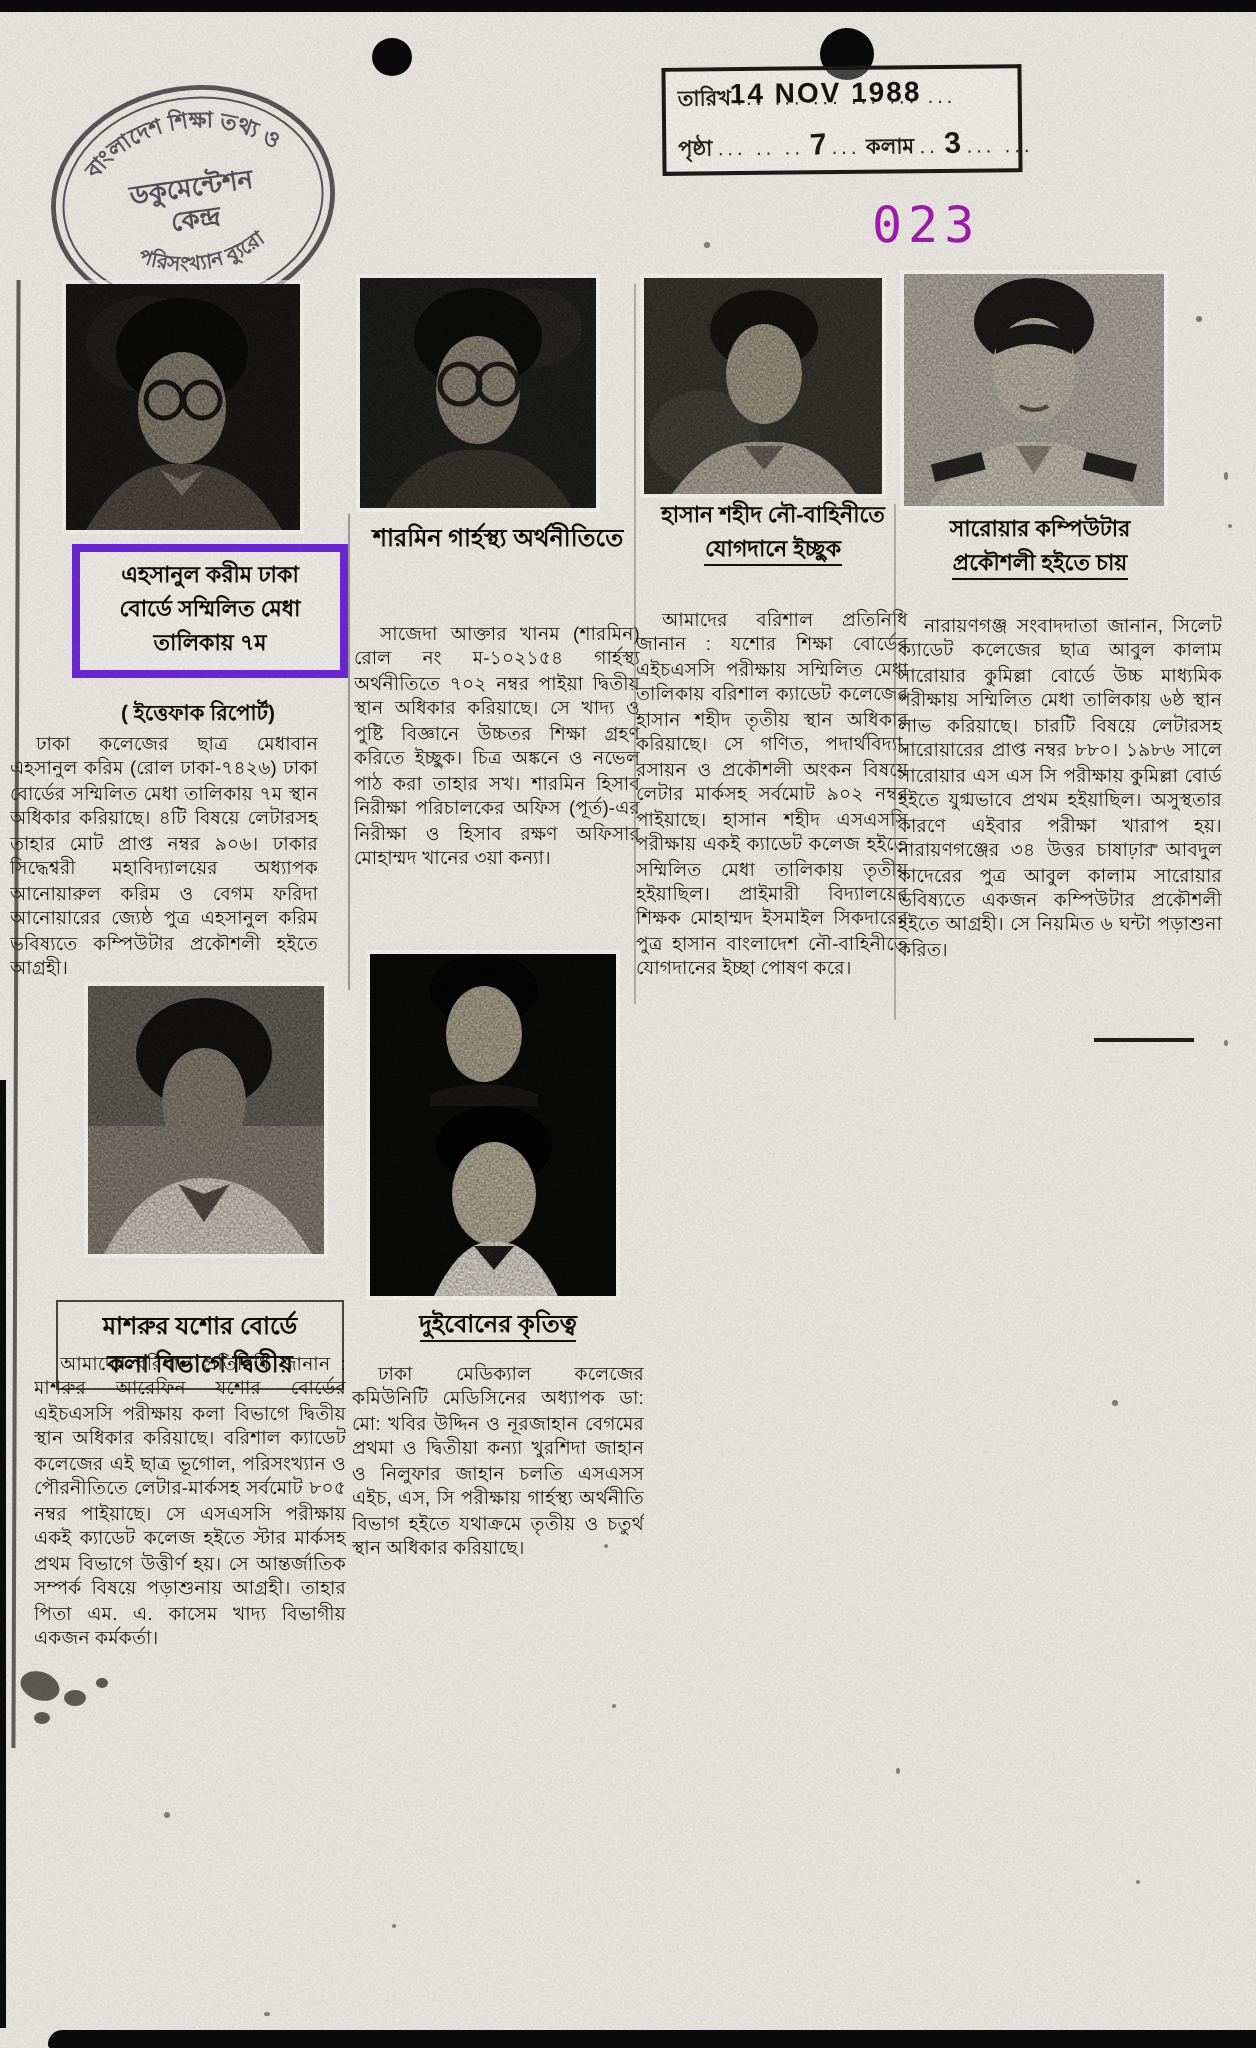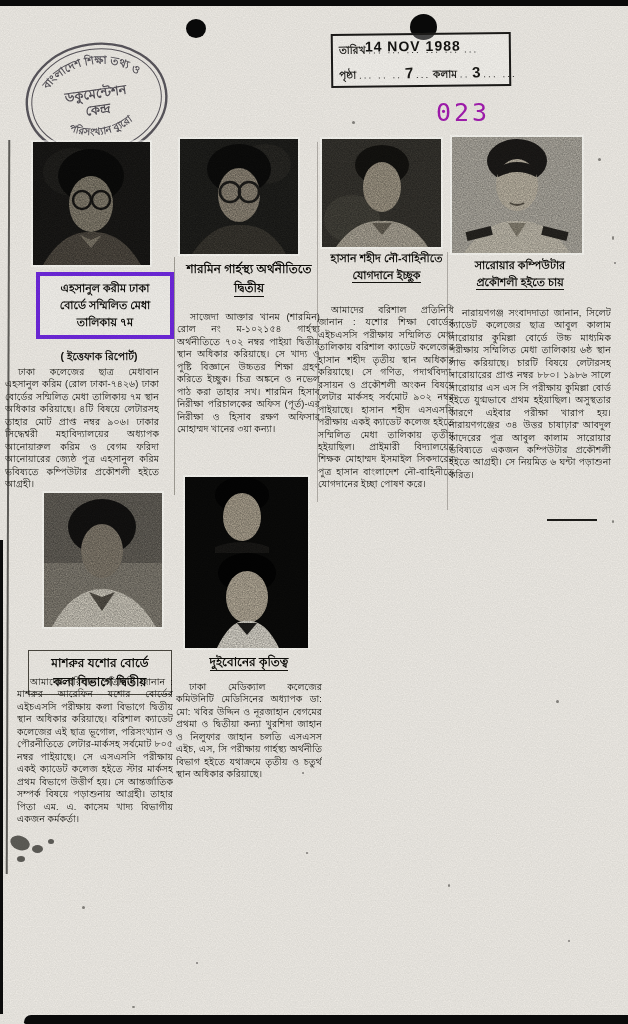--- a/index.html
+++ b/index.html
@@ -159,21 +159,20 @@
       <ellipse cx="59" cy="56" rx="21" ry="27" fill="#9a9181"></ellipse>
       <path d="M12 115 Q32 84 59 86 Q88 84 106 115 Z" fill="#3f3c35"></path>
       <circle cx="50" cy="53" r="10" fill="none" stroke="#23221f" stroke-width="2.6"></circle>
       <circle cx="69" cy="53" r="10" fill="none" stroke="#23221f" stroke-width="2.6"></circle>
       <line x1="60" y1="53" x2="59" y2="53" stroke="#23221f" stroke-width="2.6"></line>
       <rect width="118" height="115" filter="url(#grainF)" opacity=".5"></rect>
     </svg>
   </div>
   <div class="abs headline" style="left:177px;top:260px;width:144px;font-size:12px;">
     <div>শারমিন গার্হস্থ্য অর্থনীতিতে</div>
-    <div><span class="u">দ্বিতীয়</span></div>
   </div>
   <div class="abs body-text" style="left:177px;top:311px;width:143px;height:166px;">সাজেদা আক্তার খানম (শারমিন) রোল নং ম-১০২১৫৪ গার্হস্থ্য অর্থনীতিতে ৭০২ নম্বর পাইয়া দ্বিতীয় স্থান অধিকার করিয়াছে। সে খাদ্য ও পুষ্টি বিজ্ঞানে উচ্চতর শিক্ষা গ্রহণ করিতে ইচ্ছুক। চিত্র অঙ্কনে ও নভেল পাঠ করা তাহার সখ। শারমিন হিসাব নিরীক্ষা পরিচালকের অফিস (পূর্ত)-এর নিরীক্ষা ও হিসাব রক্ষণ অফিসার মোহাম্মদ খানের ৩য়া কন্যা।</div>
 
   <div class="abs photo" style="left:185px;top:477px;">
     <svg width="123" height="171" viewBox="0 0 123 171">
       <rect width="123" height="171" fill="#0d0d0c"></rect>
       <ellipse cx="57" cy="18" rx="27" ry="18" fill="#060606"></ellipse>
       <ellipse cx="57" cy="40" rx="19" ry="24" fill="#b3a996"></ellipse>
       <path d="M30 70 Q57 60 84 70 L84 76 L30 76 Z" fill="#1c1b19"></path>
       <ellipse cx="62" cy="96" rx="29" ry="20" fill="#050505"></ellipse>

